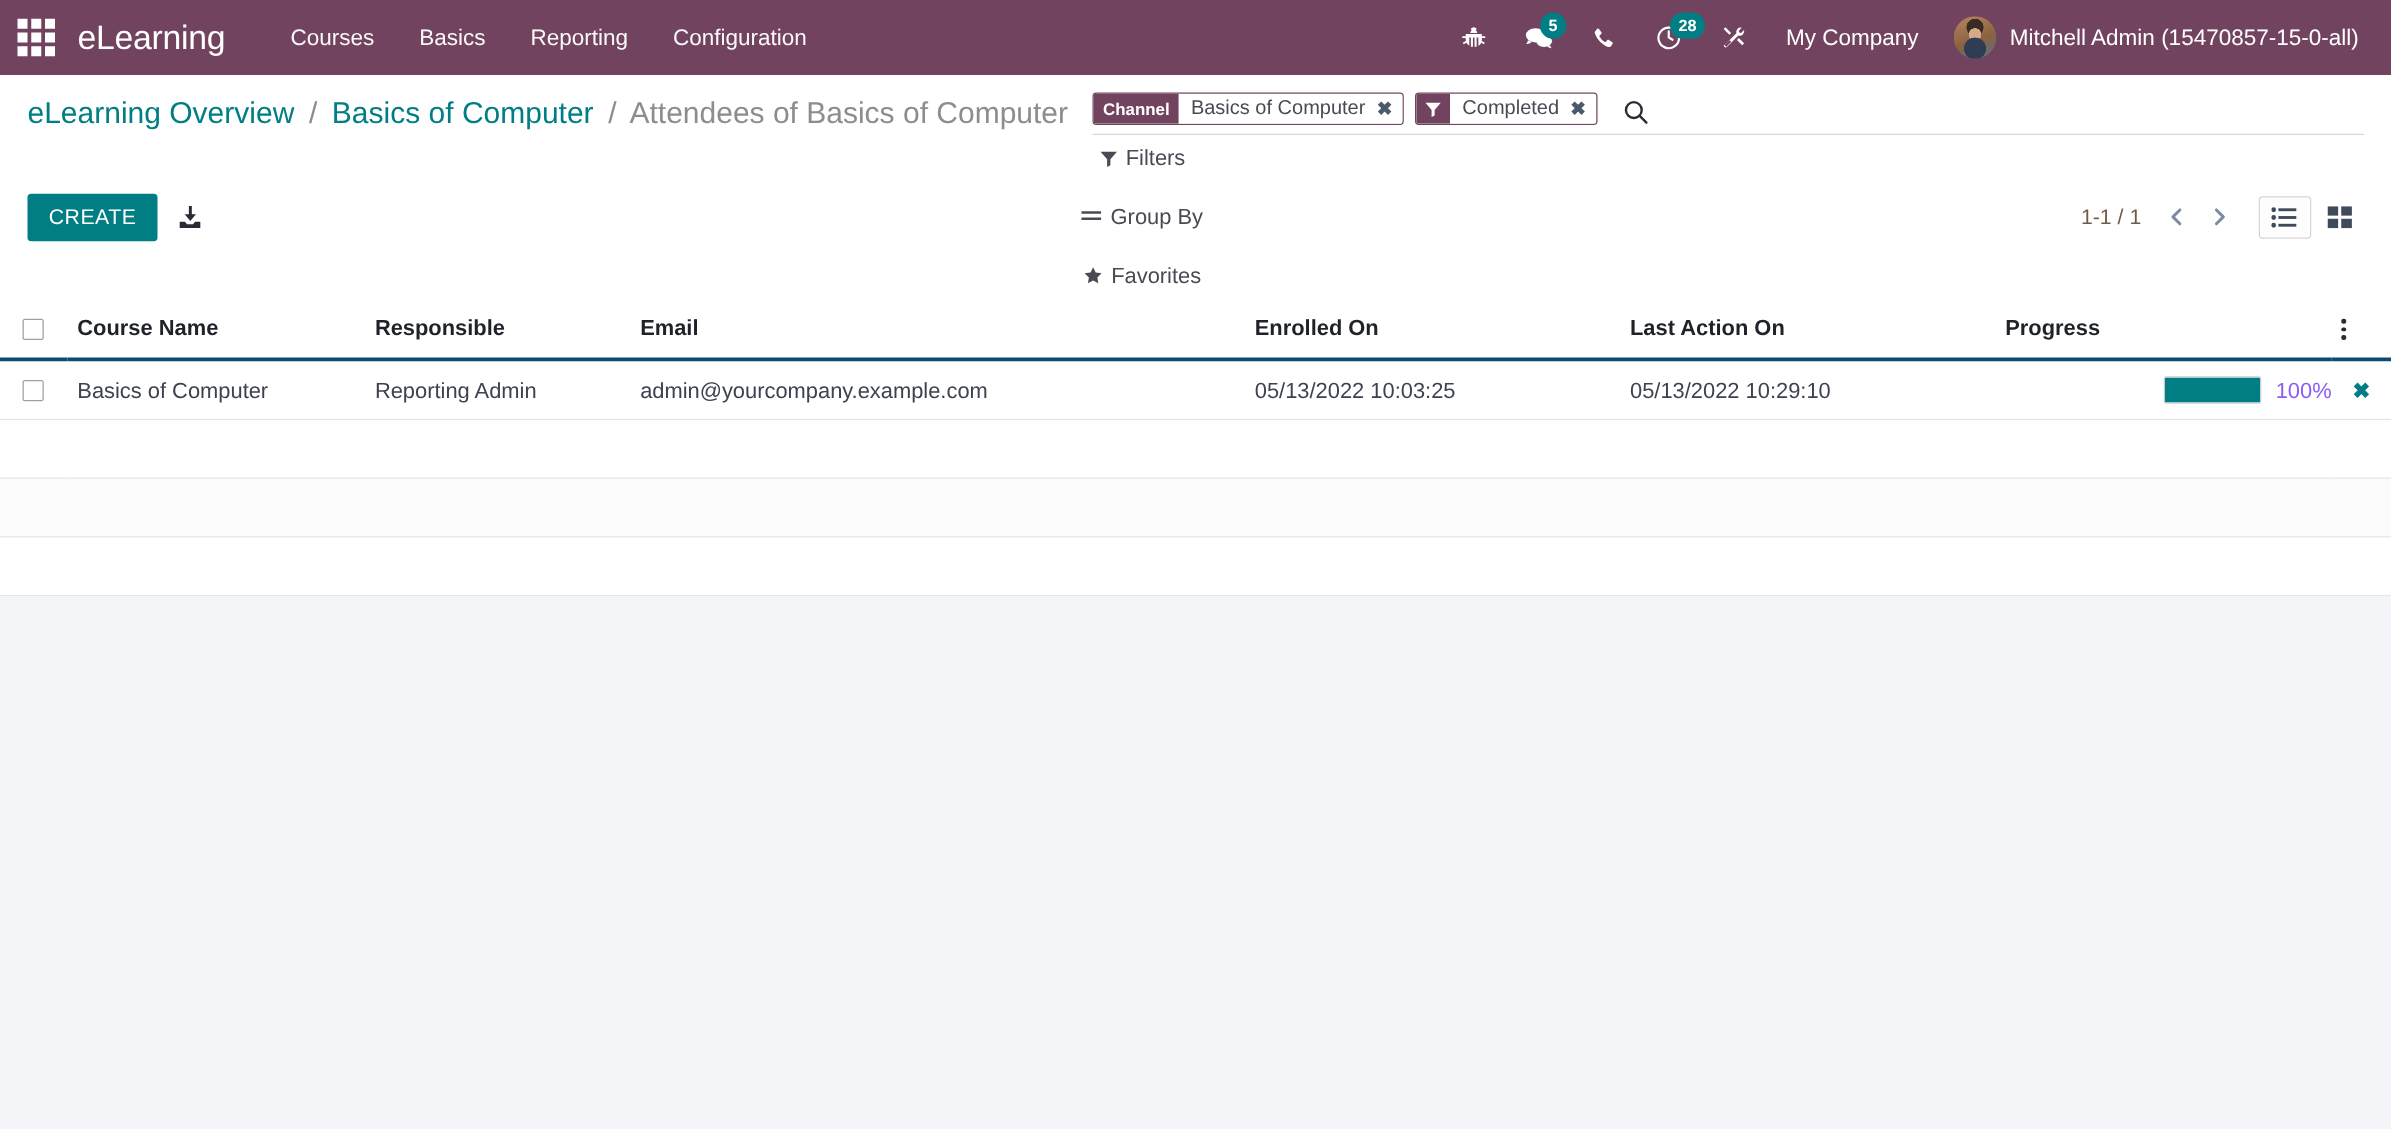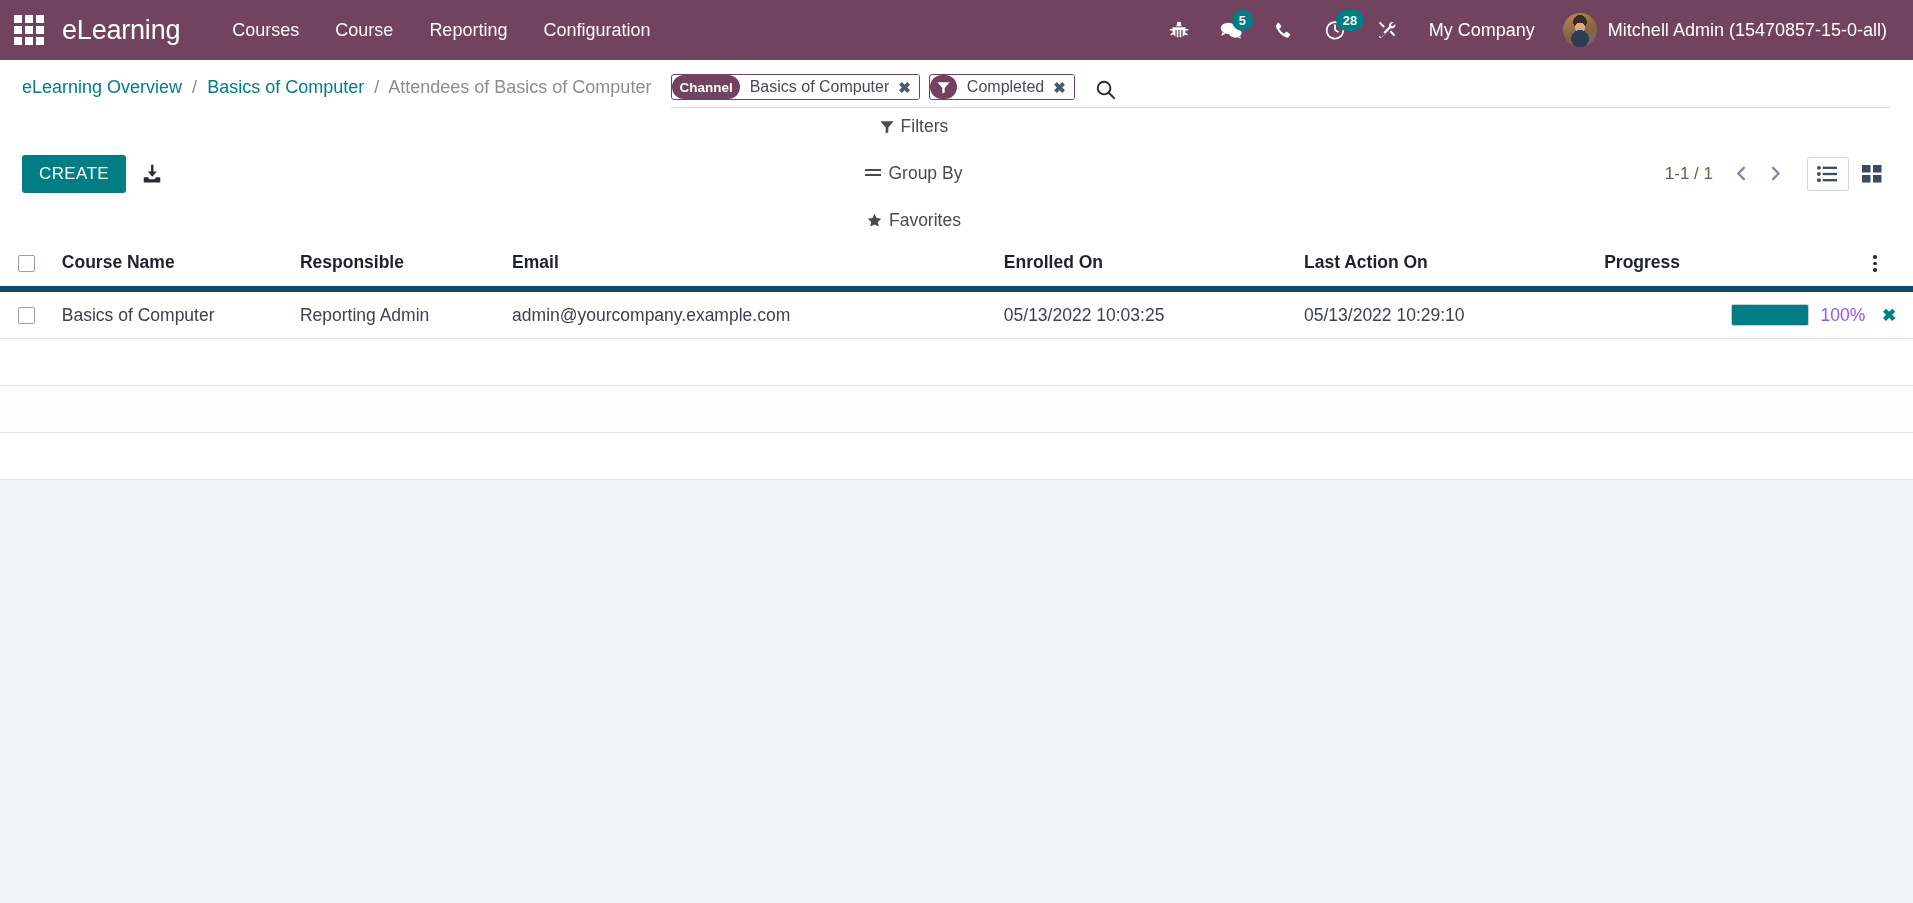--- a/index.html
+++ b/index.html
@@ -104,21 +104,21 @@
 
   
   .control-panel { background: #ffffff; }
 
   .cp-row1 {
     display: flex;
     align-items: flex-start;
     padding: 14px 22px 0 22px;
     min-height: 48px;
   }
-  .breadcrumb { font-size: 18px; line-height: 1.15; white-space: nowrap; padding-top: 3px; text-align: right; }
+  .breadcrumb { font-size: 24px; line-height: 1.15; white-space: nowrap; padding-top: 3px; text-align: right; }
   .bc-link { color: #017e84; cursor: pointer; }
   .bc-sep { color: #8c8c8c; margin: 0 5px; }
   .bc-active { color: #8d8d8d; }
 
   .searchview {
     margin-left: 20px;
     flex: 1;
     display: flex;
     align-items: stretch;
     border-bottom: 1px solid #d8d8d8;
@@ -136,21 +136,20 @@
     flex: none;
     cursor: pointer;
   }
   .facet-label {
     background: #71435f;
     color: #ffffff;
     font-size: 13.5px;
     font-weight: 700;
     display: flex; align-items: center;
     padding: 0 7px;
-    border-radius: 12px;
   }
   .facet-label svg { display: block; }
   .facet-value {
     background: #ffffff;
     color: #4a4a55;
     font-size: 16px;
     display: flex; align-items: center;
     gap: 9px;
     padding: 0 8px 0 10px;
     white-space: nowrap;
@@ -241,21 +240,21 @@
 
   
   .table-wrap { background: #ffffff; }
   table.o-list { width: 100%; border-collapse: collapse; table-layout: fixed; }
   table.o-list thead th {
     font-size: 17.5px;
     font-weight: 700;
     color: #1f2229;
     text-align: left;
     padding: 11px 8px 13px 8px;
-    border-bottom: 6px solid #0c4a6e;
+    border-bottom: 3px solid #0c4a6e;
     white-space: nowrap;
   }
   table.o-list tbody td {
     font-size: 17.5px;
     color: #3d4150;
     padding: 12px 8px;
     border-bottom: 1px solid #e3e5ea;
     white-space: nowrap;
     overflow: hidden;
     text-overflow: ellipsis;
@@ -322,21 +321,21 @@
       <i></i>
       <i></i>
       <i></i>
       <i></i>
       <i></i>
   </div>
   <div class="brand">eLearning</div>
 
   <div class="menu-items">
     <div class="menu-item">Courses</div>
-    <div class="menu-item">Course</div>
+    <div class="menu-item">Basics</div>
     <div class="menu-item">Reporting</div>
     <div class="menu-item">Configuration</div>
   </div>
 
   <div class="nav-right">
     <div class="sys-icon">
       <svg width="22" height="22" viewBox="0 0 24 24" fill="currentColor">
         <path d="M12 3a3.2 3.2 0 0 0-2.7 1.5l1 .9A3.8 3.8 0 0 0 9 8h6a3.8 3.8 0 0 0-1.3-2.6l1-.9A3.2 3.2 0 0 0 12 3zM5 9v2H2v1.5h3v1.2c0 .5.05 1 .15 1.4L2.4 16.6l.75 1.3 2.4-1.4A6.6 6.6 0 0 0 8 19l.1.1V12h1.4v8h1.8v-8h1.4v8h1.8v-8H16v7.1c1-.4 2-1.2 2.5-2.6l2.4 1.4.75-1.3-2.75-1.5c.1-.45.15-.9.15-1.4V12.5h3V11h-3V9z"></path>
       </svg>
     </div>

